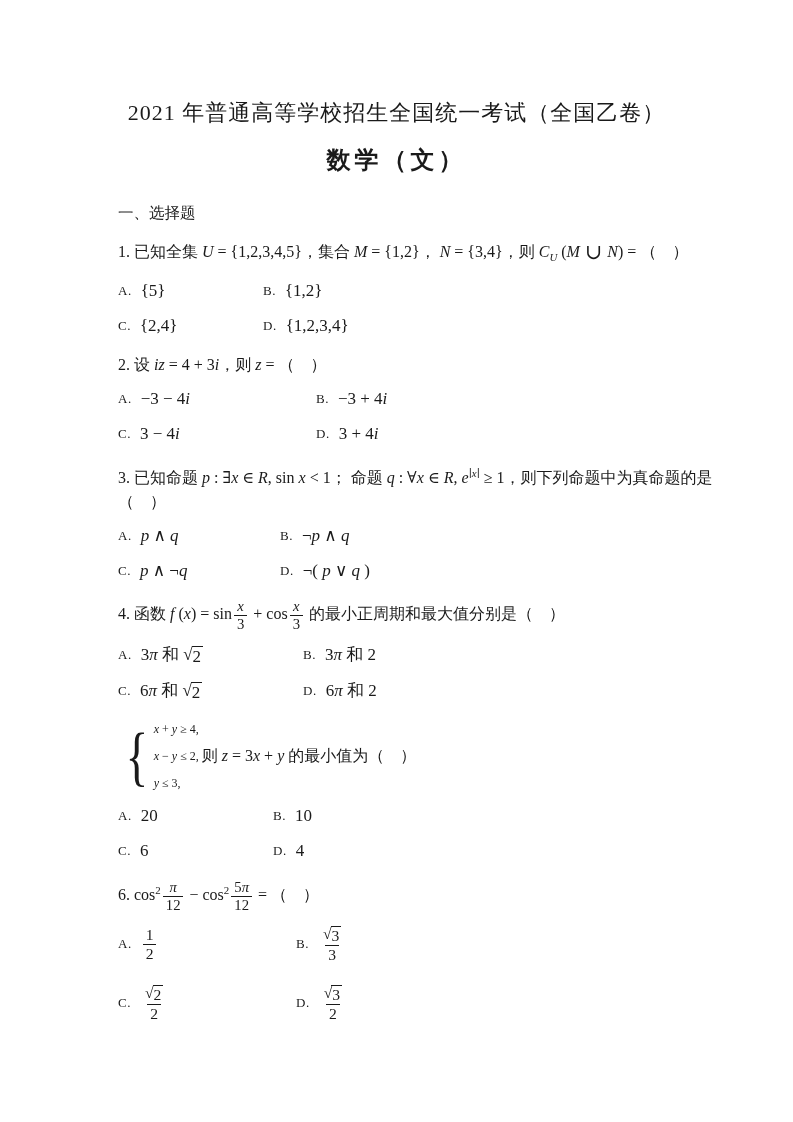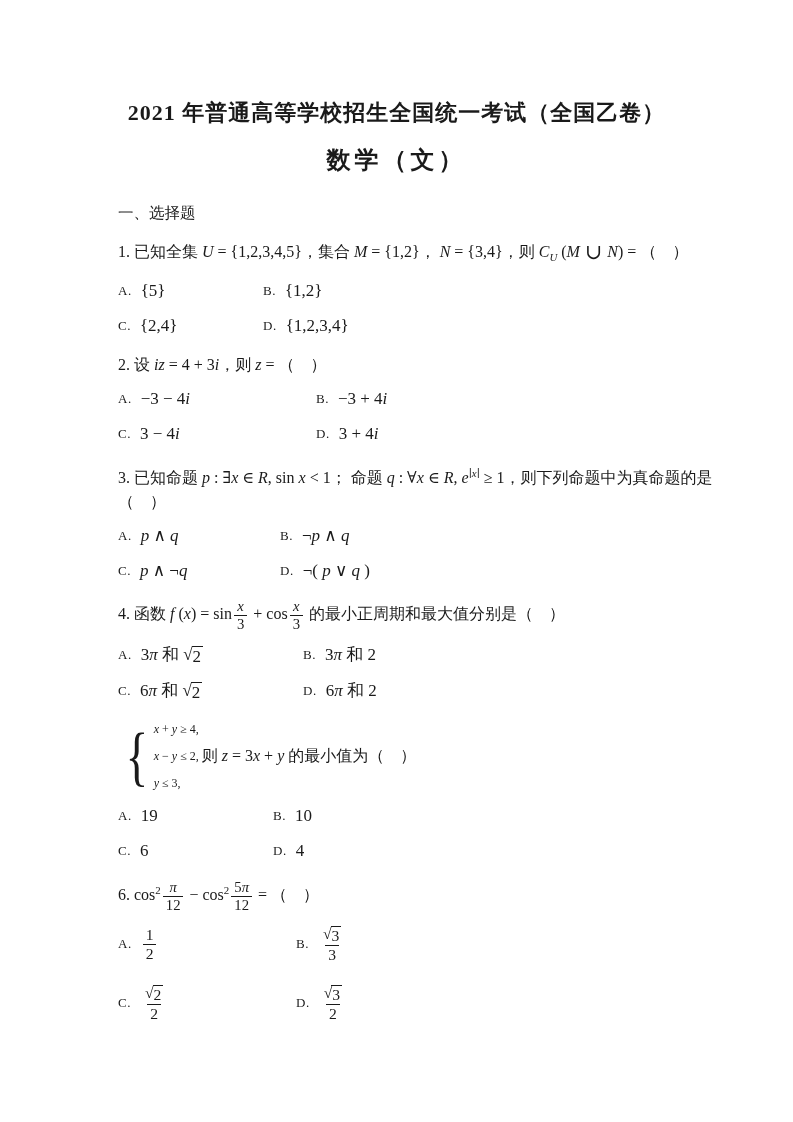--- a/index.html
+++ b/index.html
@@ -8,21 +8,21 @@
     width:793px;height:1122px;
     margin:0 auto;
     background:#ffffff;
     color:#1a1a1a;
     font-family:"Liberation Serif","DejaVu Serif",serif;
     overflow:hidden;
   }
   .doc-header{ text-align:center; }
   .doc-title{
     margin:100px 0 4px 0;
-    font-size:22px; font-weight:700; letter-spacing:1px;
+    font-size:22px; font-weight:400; letter-spacing:1px;
     line-height:26px;
   }
   .doc-subtitle{
     margin:18px 0 0 0;
     font-family:"Liberation Sans","DejaVu Sans",sans-serif;
     font-size:24px; font-weight:700; letter-spacing:4px;
     line-height:32px;
   }
   .content{ padding:0 56px 0 118px; }
   .section-heading{
@@ -206,21 +206,21 @@
             <span><i>x</i> + <i>y</i> ≥ 4,</span>
             <span><i>x</i> − <i>y</i> ≤ 2,</span>
             <span><i>y</i> ≤ 3,</span>
           </span>
         </span>
         <span>则 <i>z</i> = 3<i>x</i> + <i>y</i> 的最小值为（　）</span>
       </div>
       <div class="opts" style="--c2:155px">
         <div class="opt">
             <span class="olabel">A.</span>
-            <span class="oval">19</span>
+            <span class="oval">20</span>
           </div>
         <div class="opt">
             <span class="olabel">B.</span>
             <span class="oval">10</span>
           </div>
         <div class="opt">
             <span class="olabel">C.</span>
             <span class="oval">6</span>
           </div>
         <div class="opt">

